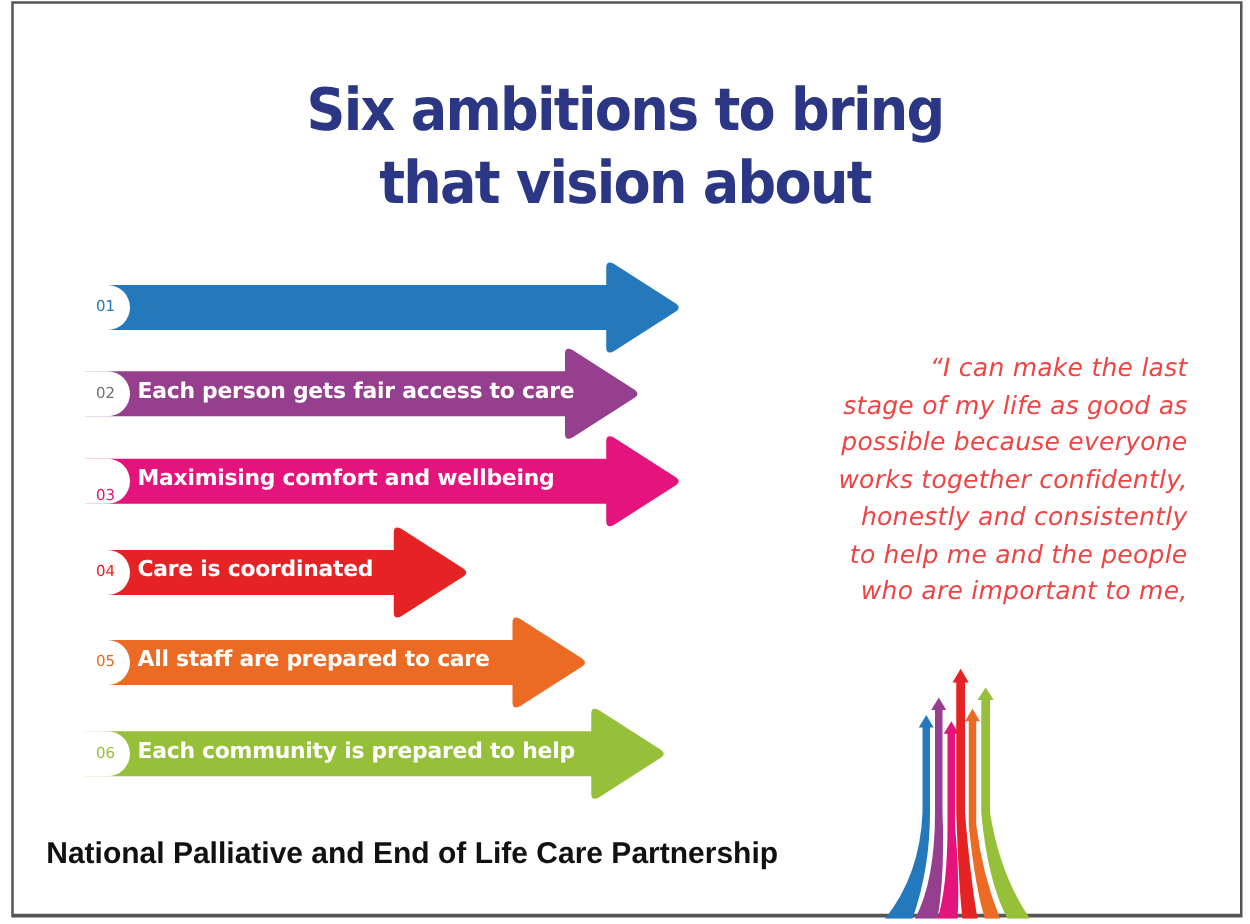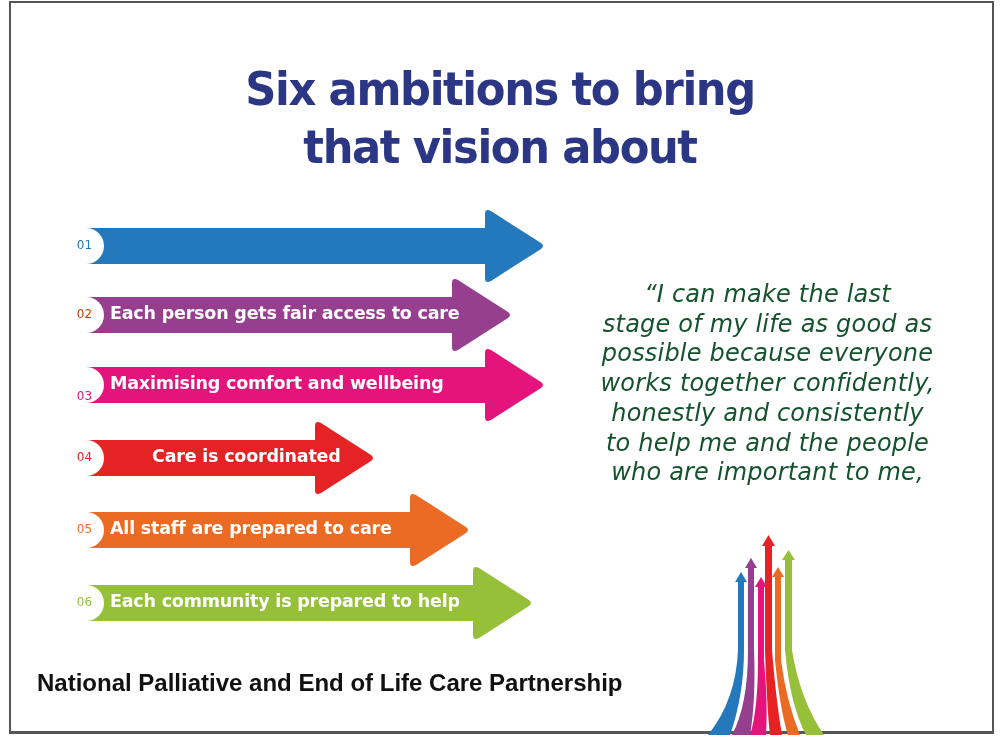--- a/index.html
+++ b/index.html
@@ -3,21 +3,21 @@
 <meta charset="utf-8">
 <style>
   html, body { margin:0; padding:0; background:#ffffff; }
   body { width:1000px; height:739px; position:relative; overflow:hidden; font-family:"DejaVu Sans", sans-serif; }
   .frame { position:absolute; left:9px; top:1px; width:985px; height:733px; border:2px solid #555; border-bottom-width:3px; box-sizing:border-box; }
   .title { position:absolute; left:0; width:1000px; top:60px; text-align:center; color:#2b3784; font-family:"DejaVu Sans", sans-serif; font-weight:bold; font-size:47px; line-height:58px; letter-spacing:-1.5px; transform:scaleX(0.92); }
   .arrow { position:absolute; left:68px; height:75px; }
   .arrow svg { position:absolute; left:0; top:0; overflow:visible; }
   .num { position:absolute; left:0; width:33px; text-align:center; font-size:12px; font-family:"DejaVu Sans", sans-serif; }
   .label { position:absolute; left:42px; color:#fff; font-weight:bold; font-size:17.5px; font-family:"DejaVu Sans", sans-serif; white-space:nowrap; letter-spacing:-0.2px; }
-  .quote { position:absolute; left:585px; top:280px; width:365px; text-align:center; font-style:italic; font-family:"DejaVu Sans", sans-serif; font-size:24px; line-height:29.7px; color:#14532d; letter-spacing:0.2px; }
+  .quote { position:absolute; left:585px; top:280px; width:365px; text-align:right; font-style:italic; font-family:"DejaVu Sans", sans-serif; font-size:20px; line-height:29.7px; color:#ef4444; letter-spacing:0.2px; }
   .quote span { display:block; white-space:nowrap; }
   .footer { position:absolute; left:37px; top:670px; font-family:"Liberation Sans", sans-serif; font-weight:bold; font-size:24px; line-height:26px; color:#111; }
   .logo { position:absolute; left:700px; top:530px; width:125px; height:205px; }
 </style>
 </head>
 <body>
 
 <div class="frame"></div>
 
 <div class="title">
@@ -31,38 +31,38 @@
         <path d="M0 20 L417 20 L417 6 Q417 0 423 3 L473 35 Q477 38 473 41 L423 73 Q417 76 417 70 L417 56 L0 56 Z" fill="#2479bd"></path>
         <path d="M0 20 L18 20 A18 18 0 0 1 18 56 L0 56 Z" fill="#ffffff"></path>
       </svg>
       <div class="num" style="top: 30px; color: rgb(36, 121, 189);">01</div>
     </div>
   <div class="arrow" style="top: 277px; width: 449px;">
       <svg width="449" height="76">
         <path d="M0 20 L384 20 L384 6 Q384 0 390 3 L440 35 Q444 38 440 41 L390 73 Q384 76 384 70 L384 56 L0 56 Z" fill="#963f8f"></path>
         <path d="M0 20 L18 20 A18 18 0 0 1 18 56 L0 56 Z" fill="#ffffff"></path>
       </svg>
-      <div class="num" style="top: 30px; color: #c2410c;">02</div>
+      <div class="num" style="top: 30px; color: #737373;">02</div>
       <div class="label" style="top: 26px;">Each person gets fair access to care</div>
     </div>
   <div class="arrow" style="top: 347px; width: 482px;">
       <svg width="482" height="76">
         <path d="M0 20 L417 20 L417 6 Q417 0 423 3 L473 35 Q477 38 473 41 L423 73 Q417 76 417 70 L417 56 L0 56 Z" fill="#e5137c"></path>
         <path d="M0 20 L18 20 A18 18 0 0 1 18 56 L0 56 Z" fill="#ffffff"></path>
       </svg>
       <div class="num" style="top: 30px; color: rgb(229, 19, 124); margin-top: 12px;">03</div>
       <div class="label" style="top: 26px;">Maximising comfort and wellbeing</div>
     </div>
   <div class="arrow" style="top: 420px; width: 312px;">
       <svg width="312" height="76">
         <path d="M0 20 L247 20 L247 6 Q247 0 253 3 L303 35 Q307 38 303 41 L253 73 Q247 76 247 70 L247 56 L0 56 Z" fill="#e52325"></path>
         <path d="M0 20 L18 20 A18 18 0 0 1 18 56 L0 56 Z" fill="#ffffff"></path>
       </svg>
       <div class="num" style="top: 30px; color: rgb(229, 35, 37);">04</div>
-      <div class="label" style="top: 26px; margin-left: 42px;">Care is coordinated</div>
+      <div class="label" style="top: 26px;">Care is coordinated</div>
     </div>
   <div class="arrow" style="top: 492px; width: 407px;">
       <svg width="407" height="76">
         <path d="M0 20 L342 20 L342 6 Q342 0 348 3 L398 35 Q402 38 398 41 L348 73 Q342 76 342 70 L342 56 L0 56 Z" fill="#ec6b24"></path>
         <path d="M0 20 L18 20 A18 18 0 0 1 18 56 L0 56 Z" fill="#ffffff"></path>
       </svg>
       <div class="num" style="top: 30px; color: rgb(236, 107, 36);">05</div>
       <div class="label" style="top: 26px;">All staff are prepared to care</div>
     </div>
   <div class="arrow" style="top: 565px; width: 470px;">

